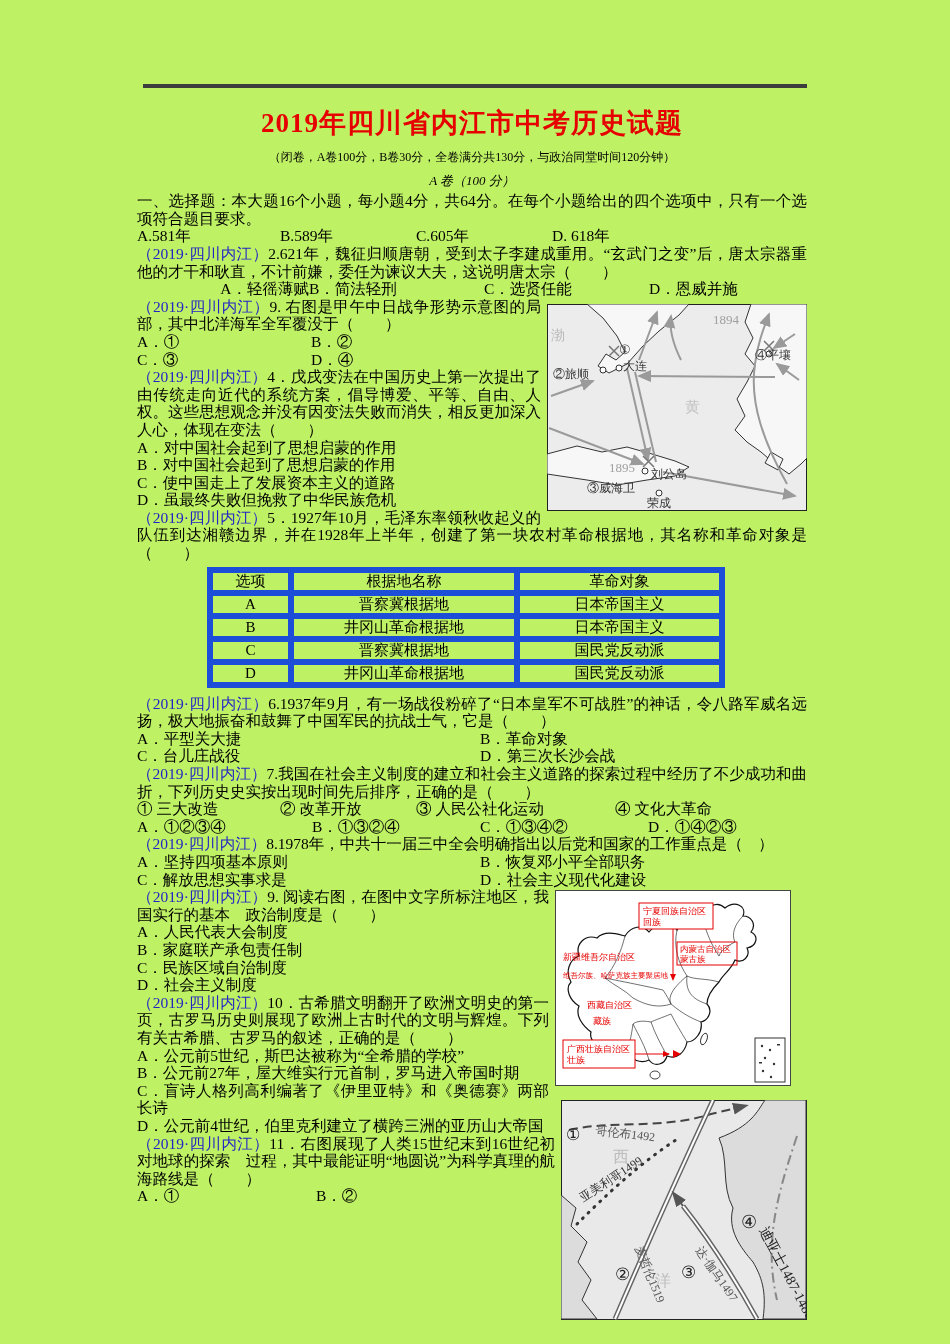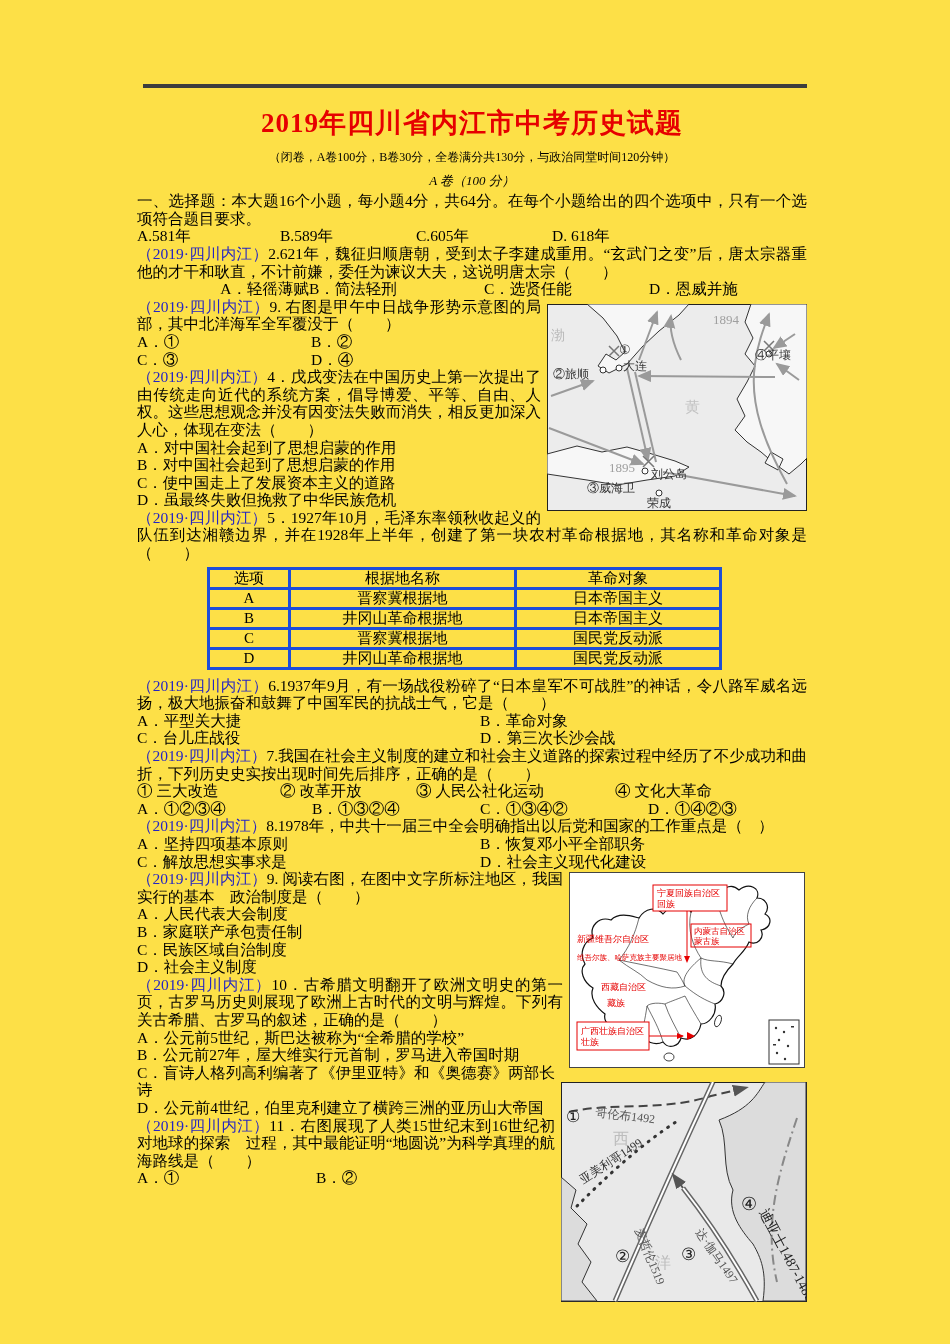--- a/index.html
+++ b/index.html
@@ -1,34 +1,34 @@
 <!DOCTYPE html>
 <html><head>
 <meta charset="utf-8">
 <style>
   html,body{margin:0;padding:0;background:#fff;}
-  .page{width:950px;height:1344px;position:relative;background:#fde047;overflow:hidden;
+  .page{width:950px;height:1344px;position:relative;background:#bef264;overflow:hidden;
         font-family:"Liberation Serif", serif;color:#000;}
   .top-rule{position:absolute;left:143px;top:84px;width:664px;height:4px;background:#3d3d3d;}
   .content{position:absolute;left:137px;top:106px;width:670px;font-size:15.5px;line-height:17.6px;text-align:justify;}
   .title{font-size:27px;line-height:34px;color:#e60000;text-align:center;font-weight:bold;margin:0 0 9px 0;letter-spacing:1px;}
   .subtitle{text-align:center;font-size:12px;margin:0 0 5px 0;}
   .paper-a{text-align:center;font-size:13px;margin:0 0 3px 0;font-style:italic;}
   p{margin:0;}
   .tag{color:#2424c4;}
   .opt-row{white-space:nowrap;text-align:left;}
   .ob{display:inline-block;vertical-align:top;}
   .w143{width:143px;} .w136{width:136px;} .w172{width:172px;text-align:right;} .w175{width:175px;} .w165{width:165px;}
   .w174{width:174px;} .w343{width:343px;} .w168{width:168px;} .w179{width:179px;} .w199{width:199px;}
   .fmap{float:right;margin:6px 0 2px 6px;}
-  .fmap2{float:right;margin:2px 2px 2px 6px;}
+  .fmap2{float:right;margin:2px 16px 2px 6px;}
   .fmap3{float:right;clear:right;margin:8px 0 0 6px;}
   svg text{font-family:"Liberation Serif", serif;}
   table.q5{border-collapse:collapse;table-layout:fixed;width:512px;margin:5px 0 7px 70px;}
-  table.q5 td{border:3px solid #1d4ed8;text-align:center;font-size:15px;height:17px;line-height:16px;padding:0;overflow:hidden;}
+  table.q5 td{border:6px solid #1d4ed8;text-align:center;font-size:15px;height:17px;line-height:16px;padding:0;overflow:hidden;}
   .c1{width:81px;} .c2{width:226px;} .c3{width:205px;}
 </style>
 </head>
 <body>
 
 <div class="page">
   <div class="top-rule"></div>
   <div class="content">
 
     <div class="title">2019年四川省内江市中考历史试题</div>

